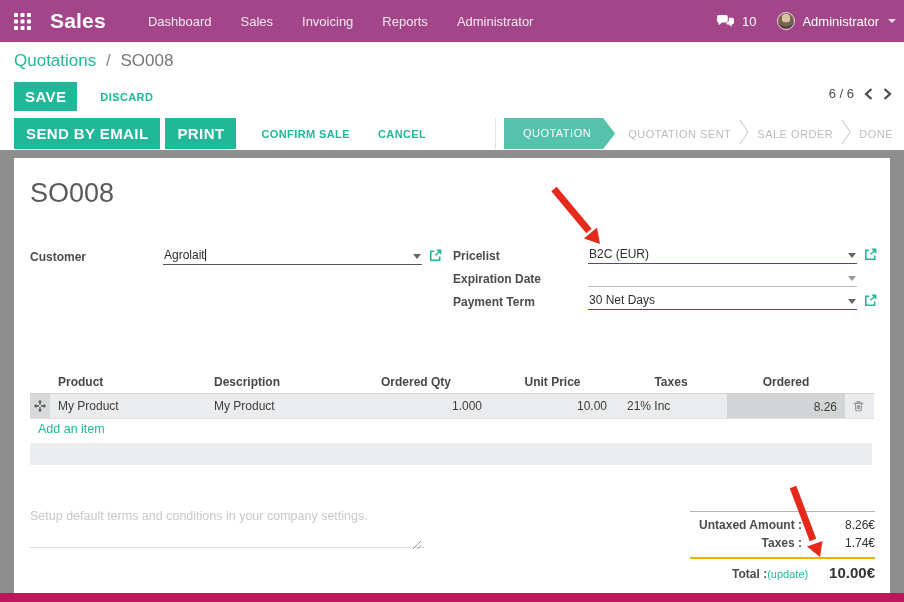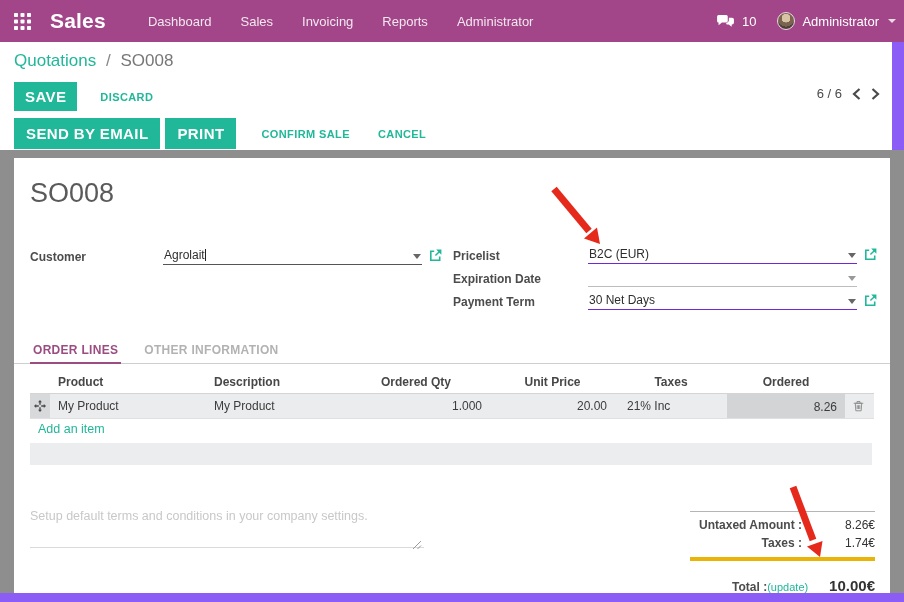--- a/index.html
+++ b/index.html
@@ -1,34 +1,34 @@
 <!DOCTYPE html>
 <html><head>
 <meta charset="utf-8">
 <style>
   * { margin:0; padding:0; box-sizing:border-box; }
   body { font-family:"Liberation Sans", sans-serif; background:#fff; }
-  #app { position:relative; width:904px; height:602px; overflow:hidden; background:#8b5cf6; }
+  #app { position:relative; width:904px; height:602px; overflow:hidden; background:#be185d; }
 
   
   .navbar { position:absolute; top:0; left:0; right:0; height:42px; background:#a24689;
             display:flex; align-items:center; color:#fff; }
   .apps-btn { margin-left:14px; display:flex; align-items:center; cursor:pointer; }
   .brand { font-size:21px; font-weight:700; margin-left:19px; letter-spacing:.2px; }
   .nav-menu { display:flex; margin-left:42px; gap:29px; font-size:13px; color:#f2e7ef; }
   .nav-item { cursor:pointer; }
   .nav-right { margin-left:auto; display:flex; align-items:center; margin-right:8px; font-size:13px; gap:7px; }
   .msg-count { margin-right:14px; }
   .avatar { width:18px; height:18px; border-radius:50%; border:1px solid #e8d7e2;
             background:radial-gradient(circle at 50% 32%, #d8c3a5 0 32%, #7a6450 33% 62%, #4e4238 63%); }
   .user-caret { width:0; height:0; border-left:4px solid transparent; border-right:4px solid transparent;
                 border-top:4px solid #e9dbe4; margin-left:2px; }
 
   
-  .control-panel { position:absolute; top:42px; left:0; right:12px; height:108px; background:#fff; }
+  .control-panel { position:absolute; top:42px; left:0; right:0; height:108px; background:#fff; }
   .breadcrumb { position:absolute; top:9px; left:14px; font-size:17px; }
   .bc-parent { color:#21b799; cursor:pointer; }
   .bc-sep { color:#888; margin:0 5px; }
   .bc-current { color:#777; }
   .save-row { position:absolute; top:40px; left:14px; display:flex; align-items:center; }
   .btn-teal { background:#21b799; color:#fff; font-size:15px; font-weight:700; letter-spacing:.4px;
               padding:6px 11px; border:none; cursor:pointer; font-family:inherit; }
   .btn-flat { background:none; border:none; color:#21b799; font-size:11px; font-weight:700;
               letter-spacing:.4px; cursor:pointer; font-family:inherit; }
   .btn-discard { margin-left:23px; }
@@ -104,21 +104,21 @@
   
   .terms-ph { position:absolute; top:351px; left:16px; width:380px; font-size:12.5px; color:#c8c8c8; cursor:text; }
   .terms-line { position:absolute; top:389px; left:16px; width:394px; border-bottom:1px solid #dadada; }
   .resize-grip { position:absolute; top:378px; left:398px; }
 
   .totals { position:absolute; top:353px; left:676px; width:185px; font-size:12px; }
   .totals-sub { border-top:1px solid #b5b5b5; padding-top:4px; }
   .trow { display:flex; align-items:baseline; padding:2px 0; }
   .tlabel { flex:1; text-align:right; font-weight:700; color:#4c4c4c; padding-right:13px; }
   .tval { width:60px; text-align:right; color:#333; }
-  .total-row { display:flex; align-items:baseline; border-top:4px solid #eab308; margin-top:5px; padding-top:16px; }
+  .total-row { display:flex; align-items:baseline; border-top:2px solid #eab308; margin-top:5px; padding-top:5px; }
   .total-label { width:80px; text-align:right; font-weight:700; color:#4c4c4c; }
   .update-lnk { flex:1; text-align:right; color:#21b799; font-size:11px; cursor:pointer; padding-right:7px; }
   .total-val { width:62px; text-align:right; font-weight:700; font-size:15px; color:#333; }
 
   .arrows { position:absolute; top:0; left:0; pointer-events:none; z-index:50; }
 </style>
 </head>
 <body>
 
 <div id="app">
@@ -183,20 +183,37 @@
             <polyline points="1.5,1 7,6 1.5,11" stroke="#4a4a4a" stroke-width="2.2" fill="none"></polyline>
           </svg>
       </span>
     </div>
     <div class="actions-row">
       <button class="btn-teal btn-email">SEND BY EMAIL</button>
       <button class="btn-teal btn-print">PRINT</button>
       <button class="btn-flat lnk-confirm">CONFIRM SALE</button>
       <button class="btn-flat lnk-cancel">CANCEL</button>
 
+      <div class="statusbar">
+        <span class="stage-active">QUOTATION</span>
+        <span class="stage stage-first-gap">QUOTATION SENT</span>
+        <span class="stage-chev">
+          <svg width="10" height="26" viewBox="0 0 10 26">
+              <path d="M1 1l8 12-8 12" stroke="#d2d2d2" stroke-width="1.2" fill="none"></path>
+            </svg>
+        </span>
+        <span class="stage">SALE ORDER</span>
+        <span class="stage-chev">
+          <svg width="10" height="26" viewBox="0 0 10 26">
+              <path d="M1 1l8 12-8 12" stroke="#d2d2d2" stroke-width="1.2" fill="none"></path>
+            </svg>
+        </span>
+        <span class="stage">DONE</span>
+        <span class="statusbar-end"></span>
+      </div>
     </div>
   </div>
 
   <div class="page">
     <div class="sheet">
 
       <div class="so-title">SO008</div>
 
       <div class="form-left">
         <div class="frow">
@@ -231,24 +248,20 @@
           <span class="ffield"><span>30 Net Days</span><span class="dd-caret"></span></span>
           <span class="ext-link">
             <svg width="13" height="13" viewBox="0 0 13 13">
                 <path fill="none" stroke="#21b799" stroke-width="1.6" d="M5.2 2.3H1.8v8.9h8.9V7.6"></path>
                 <path fill="#21b799" d="M7.2.6h5.2v5.2L10.3 3.7 6.9 7.1 5.9 6.1 9.3 2.7z"></path>
               </svg>
           </span>
         </div>
       </div>
 
-      <div class="tabs">
-        <span class="tab-active">ORDER LINES</span>
-        <span class="tab">OTHER INFORMATION</span>
-      </div>
 
       <div class="olines">
         <div class="thead">
           <span class="c-handle-h"></span>
           <span class="c-prod">Product</span>
           <span class="c-desc">Description</span>
           <span class="c-qty">Ordered Qty</span>
           <span class="c-unit">Unit Price</span>
           <span class="c-tax">Taxes</span>
           <span class="c-sub">Ordered</span>
@@ -256,21 +269,21 @@
         </div>
         <div class="trow-line">
           <span class="c-handle">
             <svg width="12" height="12" viewBox="0 0 12 12">
               <path fill="#4a4a4a" d="M6 0l2 2.2H6.7v2.6H5.3V2.2H4L6 0zM6 12l2-2.2H6.7V7.2H5.3v2.6H4L6 12zM0 6l2.2-2v1.3h2.6v1.4H2.2v1.3L0 6zM12 6l-2.2-2v1.3H7.2v1.4h2.6v1.3L12 6z"></path>
             </svg>
           </span>
           <span class="c-prod">My Product</span>
           <span class="c-desc">My Product</span>
           <span class="c-qty">1.000</span>
-          <span class="c-unit">20.00</span>
+          <span class="c-unit">10.00</span>
           <span class="c-tax">21% Inc</span>
           <span class="c-sub">8.26</span>
           <span class="c-trash">
             <svg width="11" height="12" viewBox="0 0 12 13">
               <path fill="none" stroke="#8a8a8a" stroke-width="1" d="M2.5 3.5h7l-.6 8.2H3.1zM.8 3.5h10.4M4.4 3.1V1.6h3.2v1.5M4.6 5.6v4.2M6 5.6v4.2M7.4 5.6v4.2"></path>
             </svg>
           </span>
         </div>
       </div>
 

